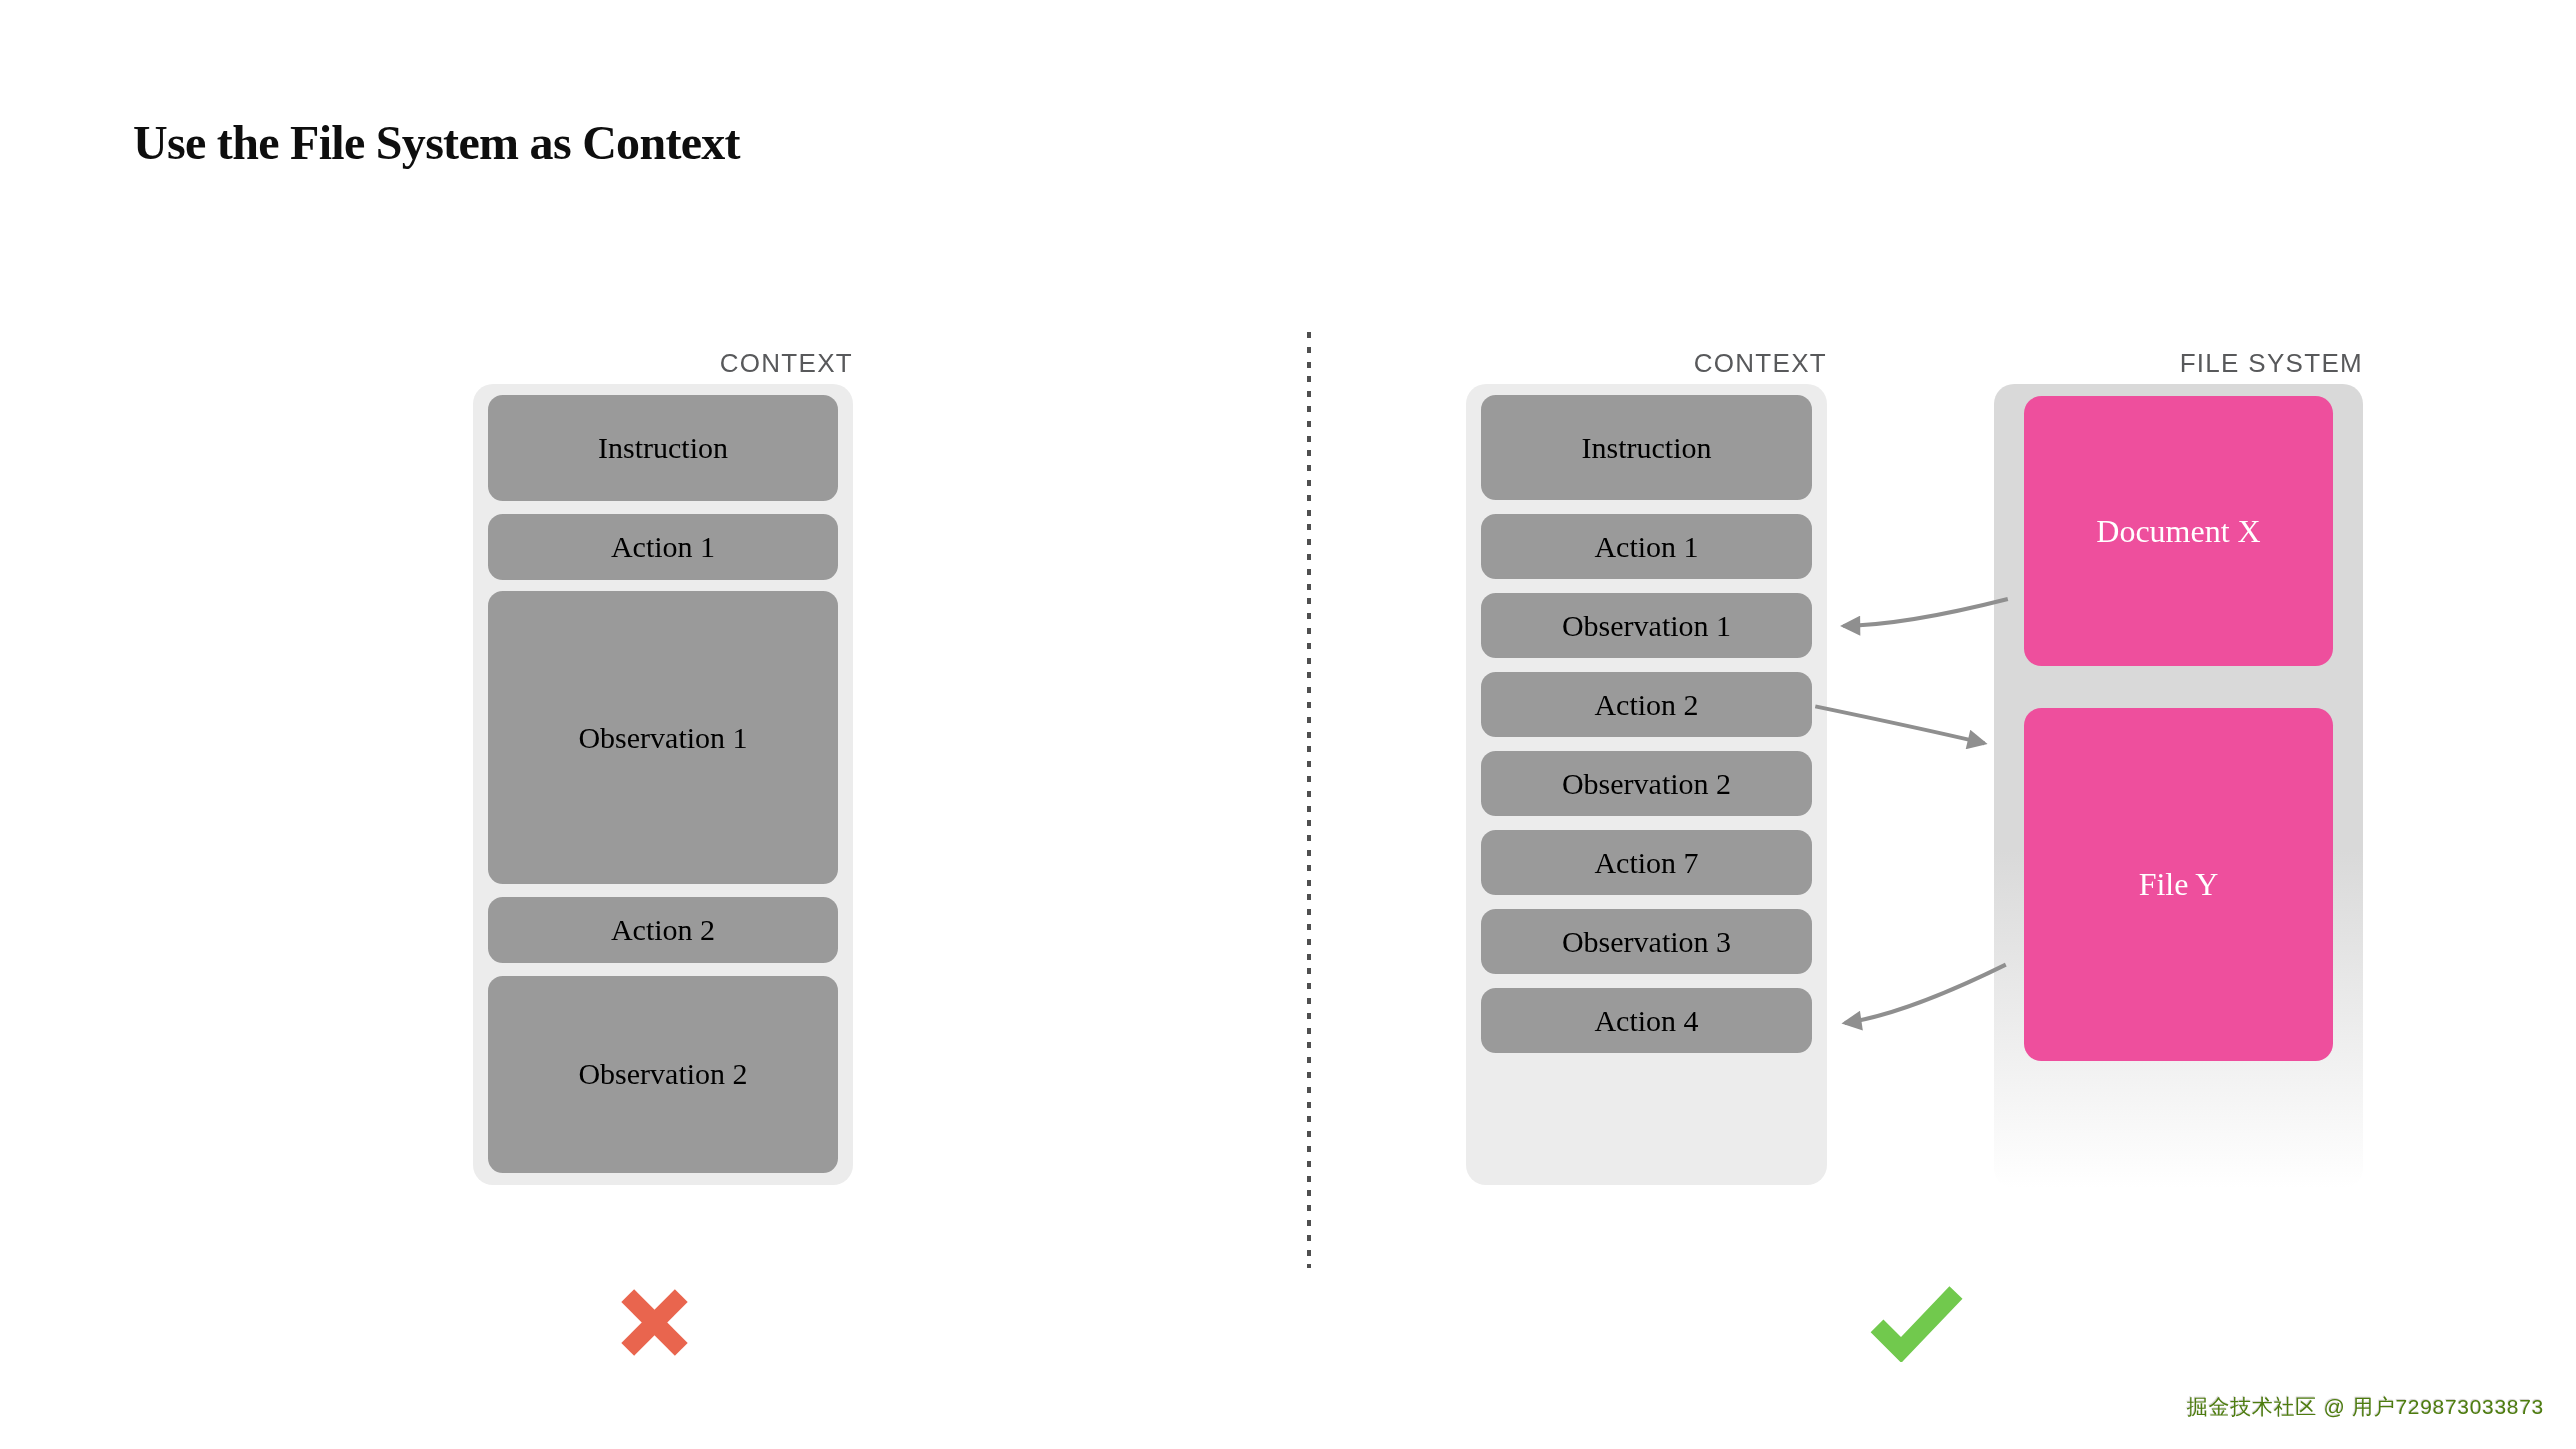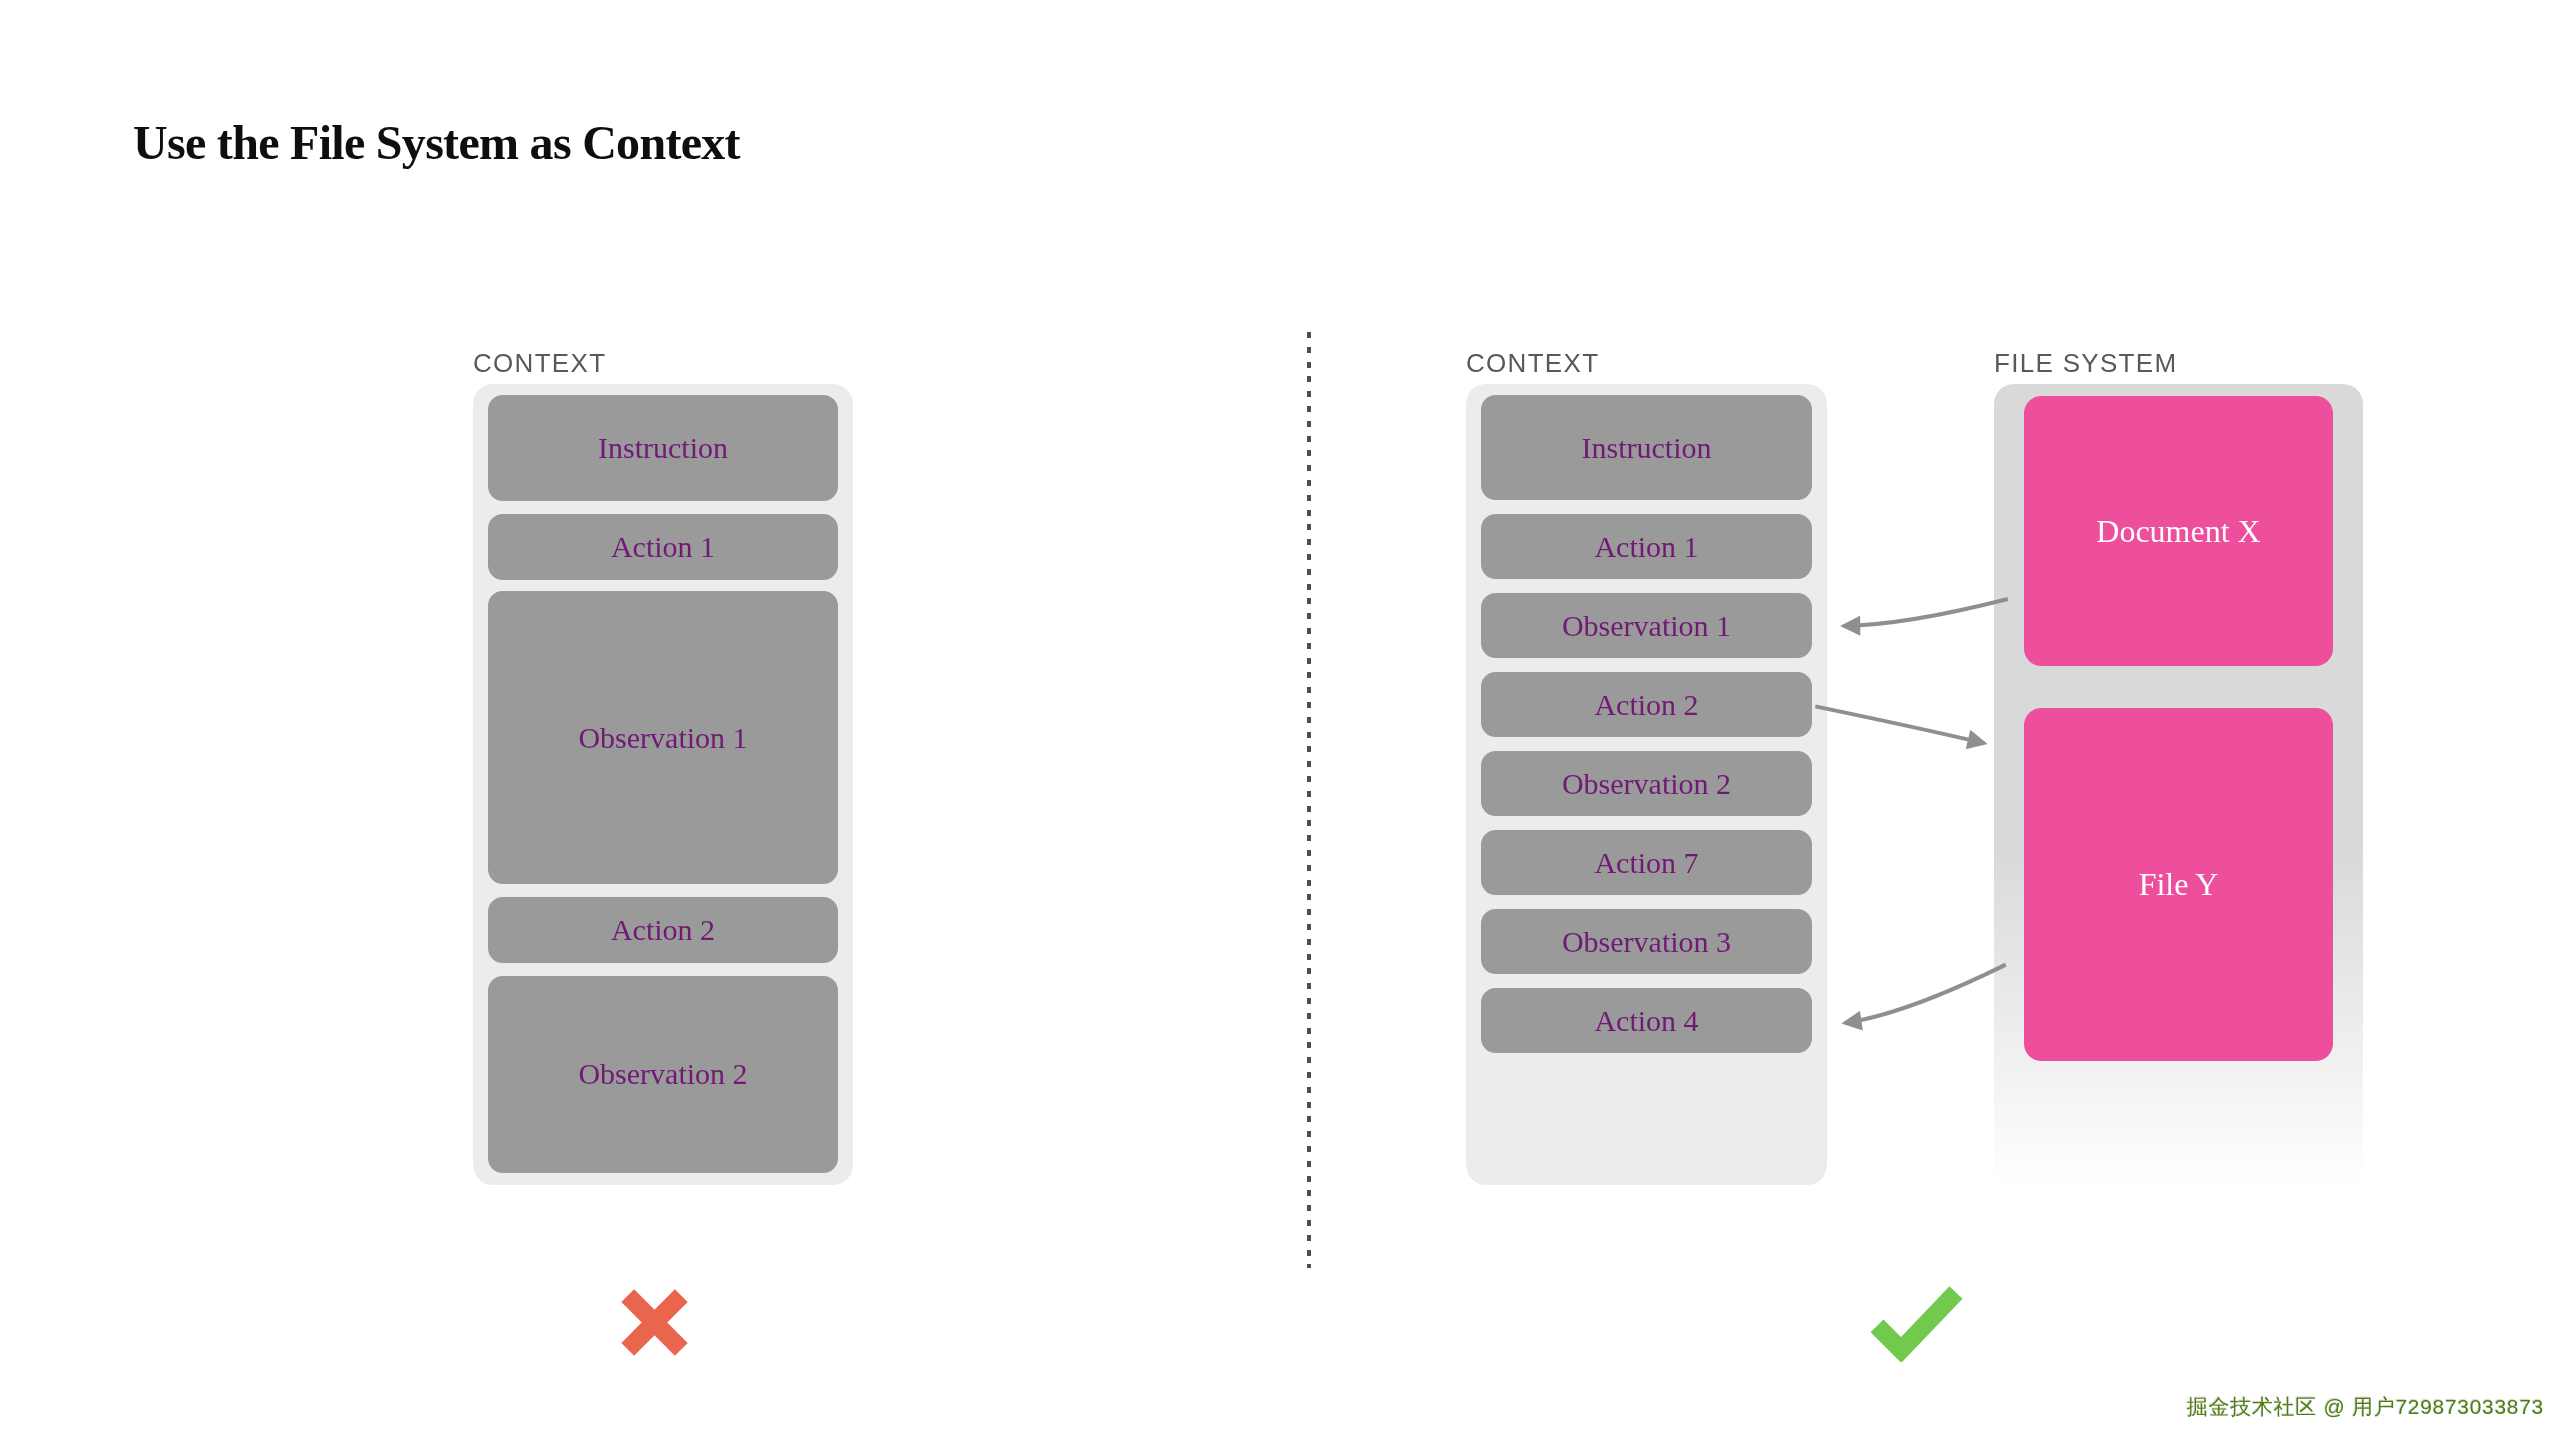--- a/index.html
+++ b/index.html
@@ -8,39 +8,39 @@
     background:#ffffff;font-family:"Liberation Sans",sans-serif;
   }
   .title{
     position:absolute;left:133px;top:115px;
     font-family:"Liberation Serif",serif;font-weight:bold;
     font-size:48px;color:#0e0e0e;letter-spacing:-0.7px;
   }
   .col-header{
     position:absolute;top:347px;height:32px;
     font-size:26px;color:#58595b;letter-spacing:1.3px;
-    text-align:left;line-height:32px;
+    text-align:right;line-height:32px;
   }
   .hdr-left{left:473px;width:380px;}
   .hdr-mid{left:1466px;width:361px;}
   .hdr-fs{left:1994px;width:369px;}
 
   .panel{
     position:absolute;border-radius:20px;background:#ececec;
     padding:0 14.8px;box-sizing:border-box;
   }
   .panel-left{left:473px;top:384px;width:380px;height:801px;}
   .panel-mid{left:1466px;top:384px;width:361px;height:801px;}
   .panel-fs{
     left:1994px;top:384px;width:369px;height:804px;
     padding:0 30px;border-radius:20px;background:linear-gradient(180deg,#d9d9d9 0%,#d9d9d9 58%,rgba(217,217,217,0) 100%);
   }
 
   .box{
-    background:#9a9a9a;border-radius:14.8px;color:#701a75;
+    background:#9a9a9a;border-radius:14.8px;color:#000000;
     display:flex;align-items:center;justify-content:center;
     font-family:"Liberation Serif",serif;font-size:30px;
   }
   .lb0{height:106px;margin-top:11.4px;}
   .lb1{height:66px; margin-top:12.7px;}
   .lb2{height:293px;margin-top:11.4px;}
   .lb3{height:66px; margin-top:12.7px;}
   .lb4{height:197px;margin-top:12.7px;}
 
   .rb0{height:105px;margin-top:11.4px;}

